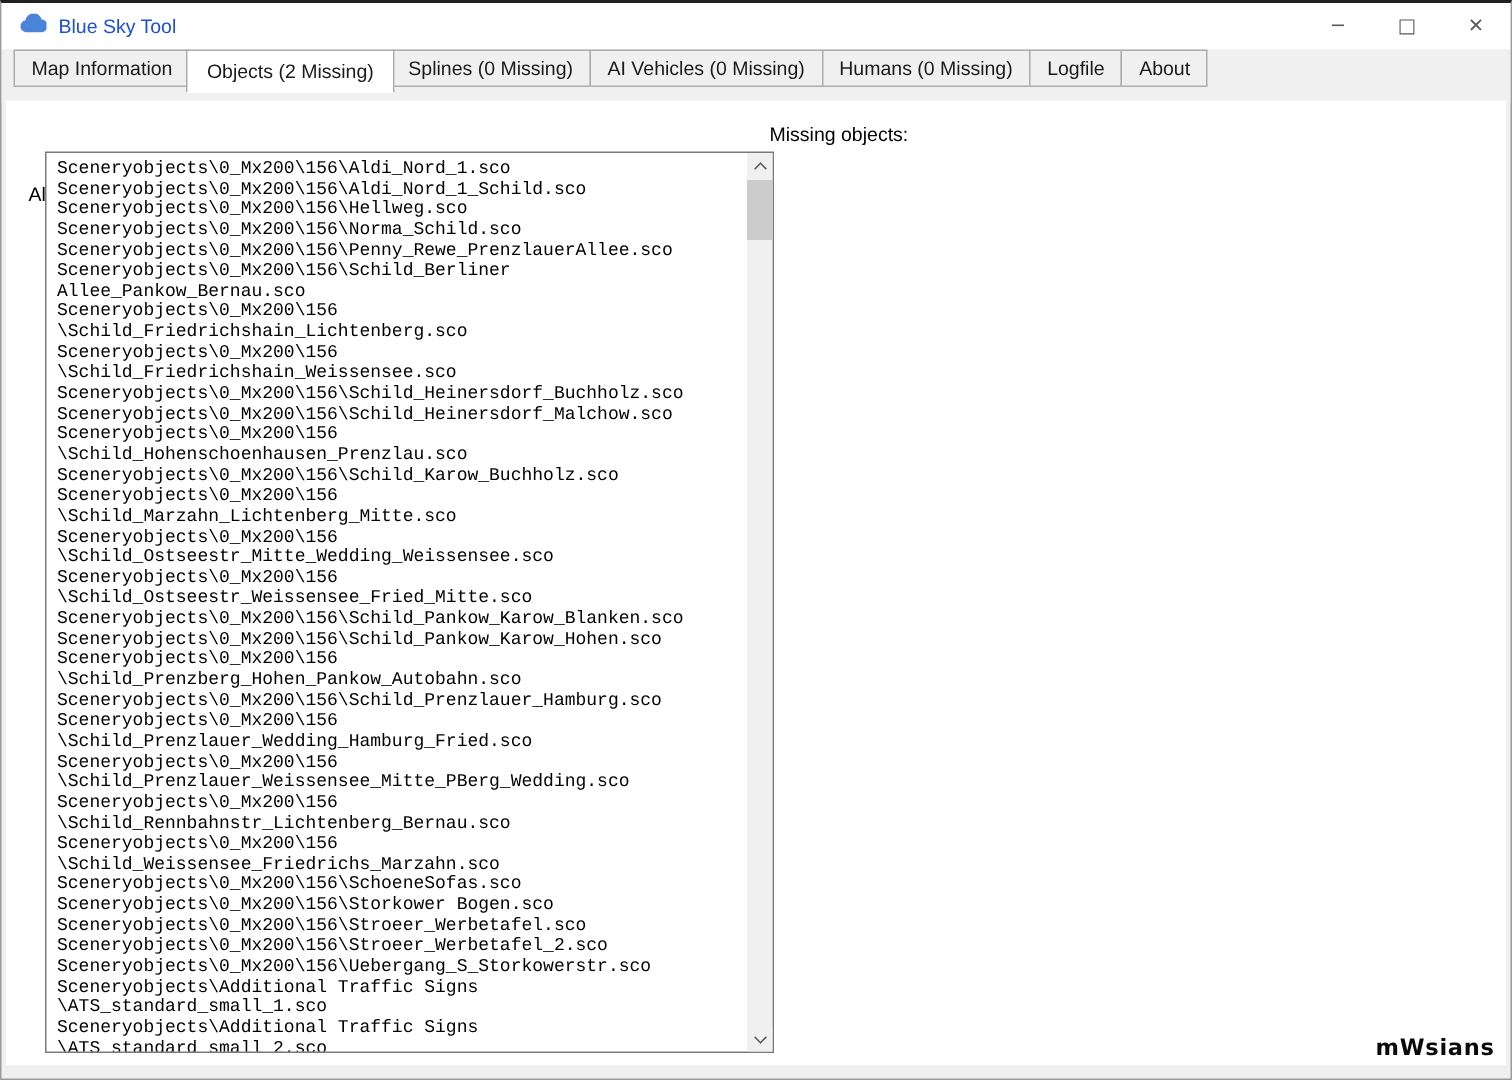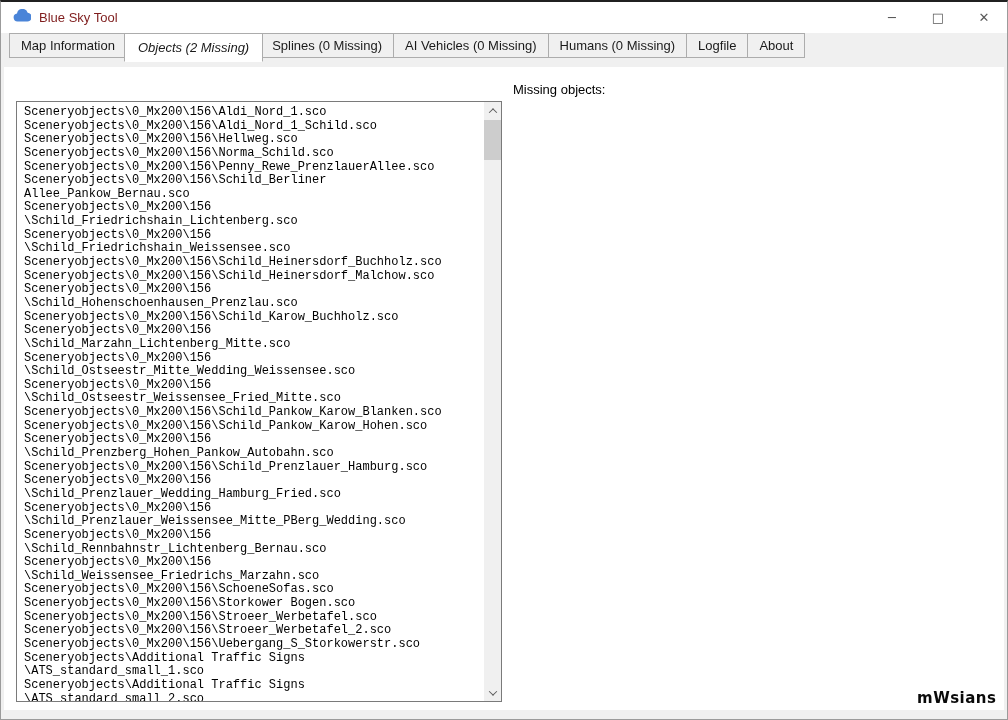--- a/index.html
+++ b/index.html
@@ -8,40 +8,40 @@
     position:relative; width:1008px; height:720px;
     background:#f0f0f0;
     border:1px solid #9b9b9b;
     border-top:2px solid #202020;
     font-family:"Liberation Sans", sans-serif;
     overflow:hidden;
   }
   
   .titlebar { position:absolute; left:0; top:0; width:100%; height:31px; background:#ffffff; }
   .app-icon { position:absolute; left:12px; top:7px; width:18px; height:14px; }
-  .title-text { position:absolute; left:38px; top:8px; font-size:13px; color:#7f1d1d; }
+  .title-text { position:absolute; left:38px; top:8px; font-size:13px; color:#1d4ed8; }
   .win-controls { position:absolute; right:0; top:0; height:31px; display:flex; }
   .win-btn { width:46px; height:31px; display:flex; align-items:center; justify-content:center;
              color:#5a5a5a; font-size:13px; cursor:default; background:transparent; border:none;
              font-family:"DejaVu Sans", sans-serif; }
   
   .tabstrip { position:absolute; left:0; top:31px; width:100%; height:35px; background:#f0f0f0;
               display:flex; padding-left:8px; }
   .tab { height:25px; background:#f0f0f0; border:1px solid #acacac; margin-right:-1px;
          padding:0 11px; display:flex; align-items:center; font-size:13px; color:#1a1a1a;
          position:relative; cursor:default; white-space:nowrap; }
   .tab.active { height:29px; background:#ffffff; border-bottom:1px solid #ffffff;
-                z-index:3; padding:0 13px; margin-left:-2px; margin-right:-3px; margin-bottom:-1px;font-style:italic; }
+                z-index:3; padding:0 13px; margin-left:-2px; margin-right:-3px; margin-bottom:-1px; }
   
   .tabpage { position:absolute; left:3px; right:3px; top:65px; bottom:9px; background:#ffffff; z-index:1; }
   .panel-label { position:absolute; top:15px; font-size:13px; color:#000000; }
   .label-left { left:15px;margin-top:40px; }
   .label-right { left:509px; }
   .listbox { position:absolute; top:34px; height:601px; background:#ffffff; overflow:hidden; }
-  .listbox-left  { left:12px;  width:486px; border:1px solid #7a7a7a; }
+  .listbox-left  { left:26px;  width:486px; border:1px solid #7a7a7a; }
   .listbox-right { left:508px; width:480px; border:1px solid #7ab0dd; }
   .list-lines { position:absolute; left:0; top:0; right:0; bottom:0; padding:4px 0 0 7px;
                 font-family:"Liberation Mono", monospace; font-size:12px; line-height:13.65px;
                 color:#000000; white-space:pre; overflow:hidden; }
   .listbox-left .list-lines { right:17px; }
   .line { height:13.65px; }
   
   .vscroll { position:absolute; top:0; right:0; width:17px; height:100%; background:#f0f0f0; }
   .sb-btn { position:absolute; left:0; width:17px; height:17px; background:#f0f0f0; border:none;
             display:flex; align-items:center; justify-content:center; }

